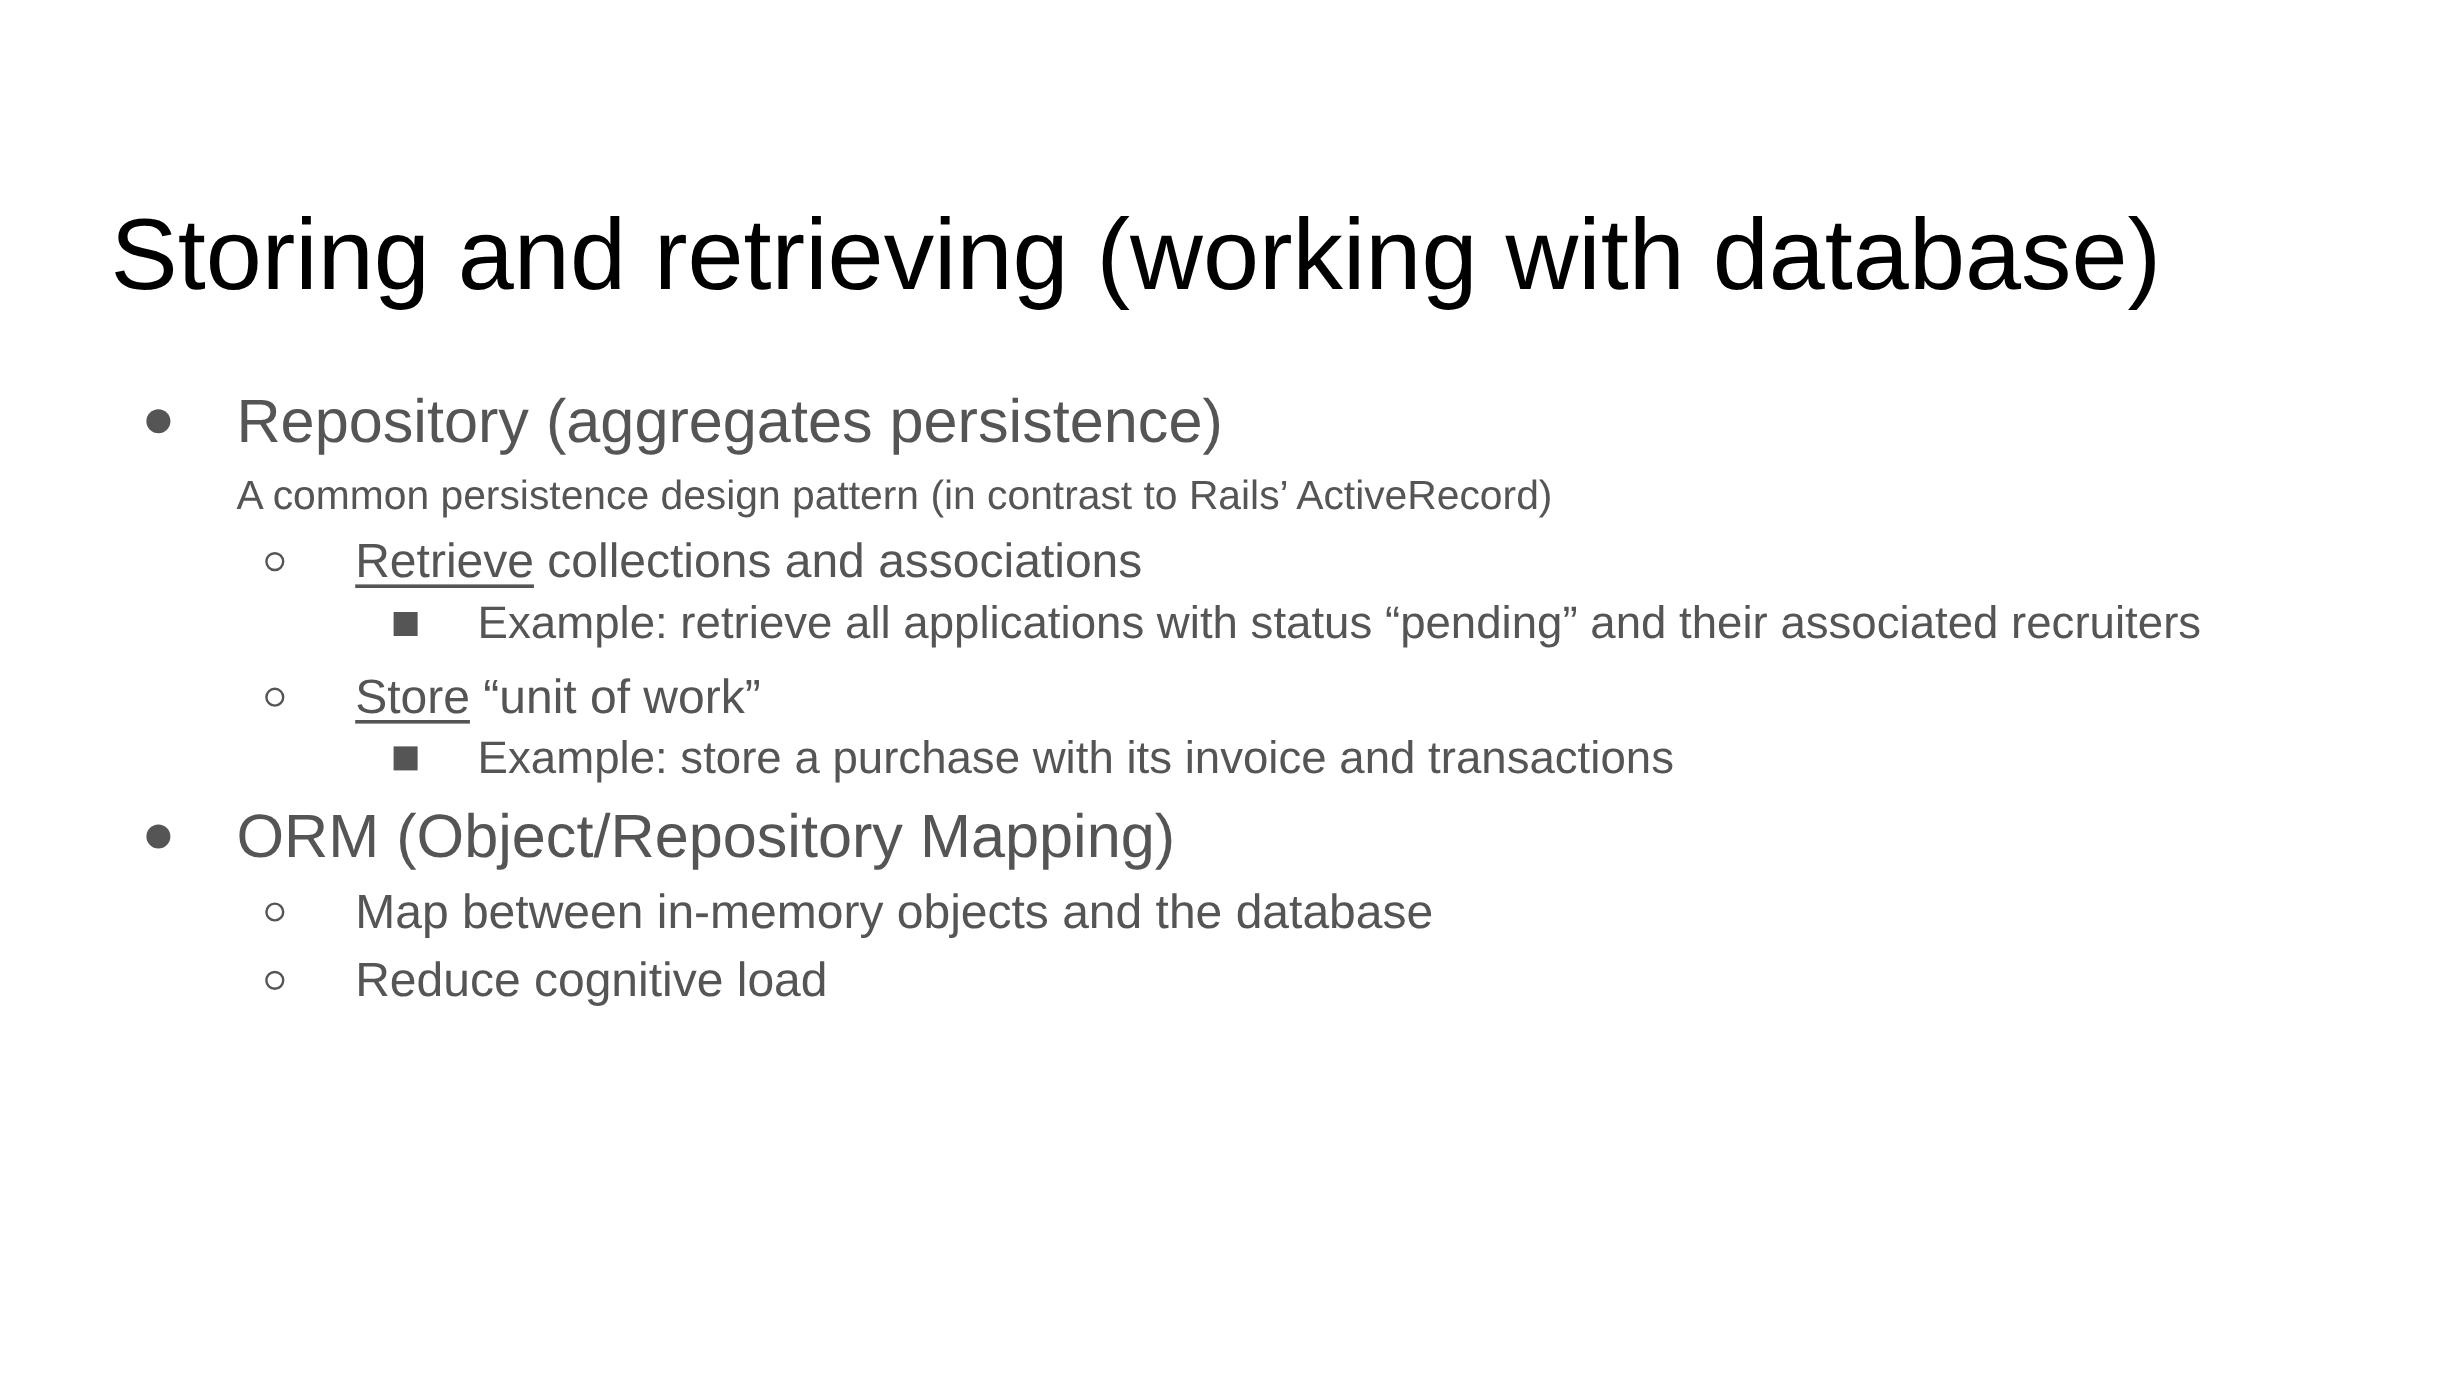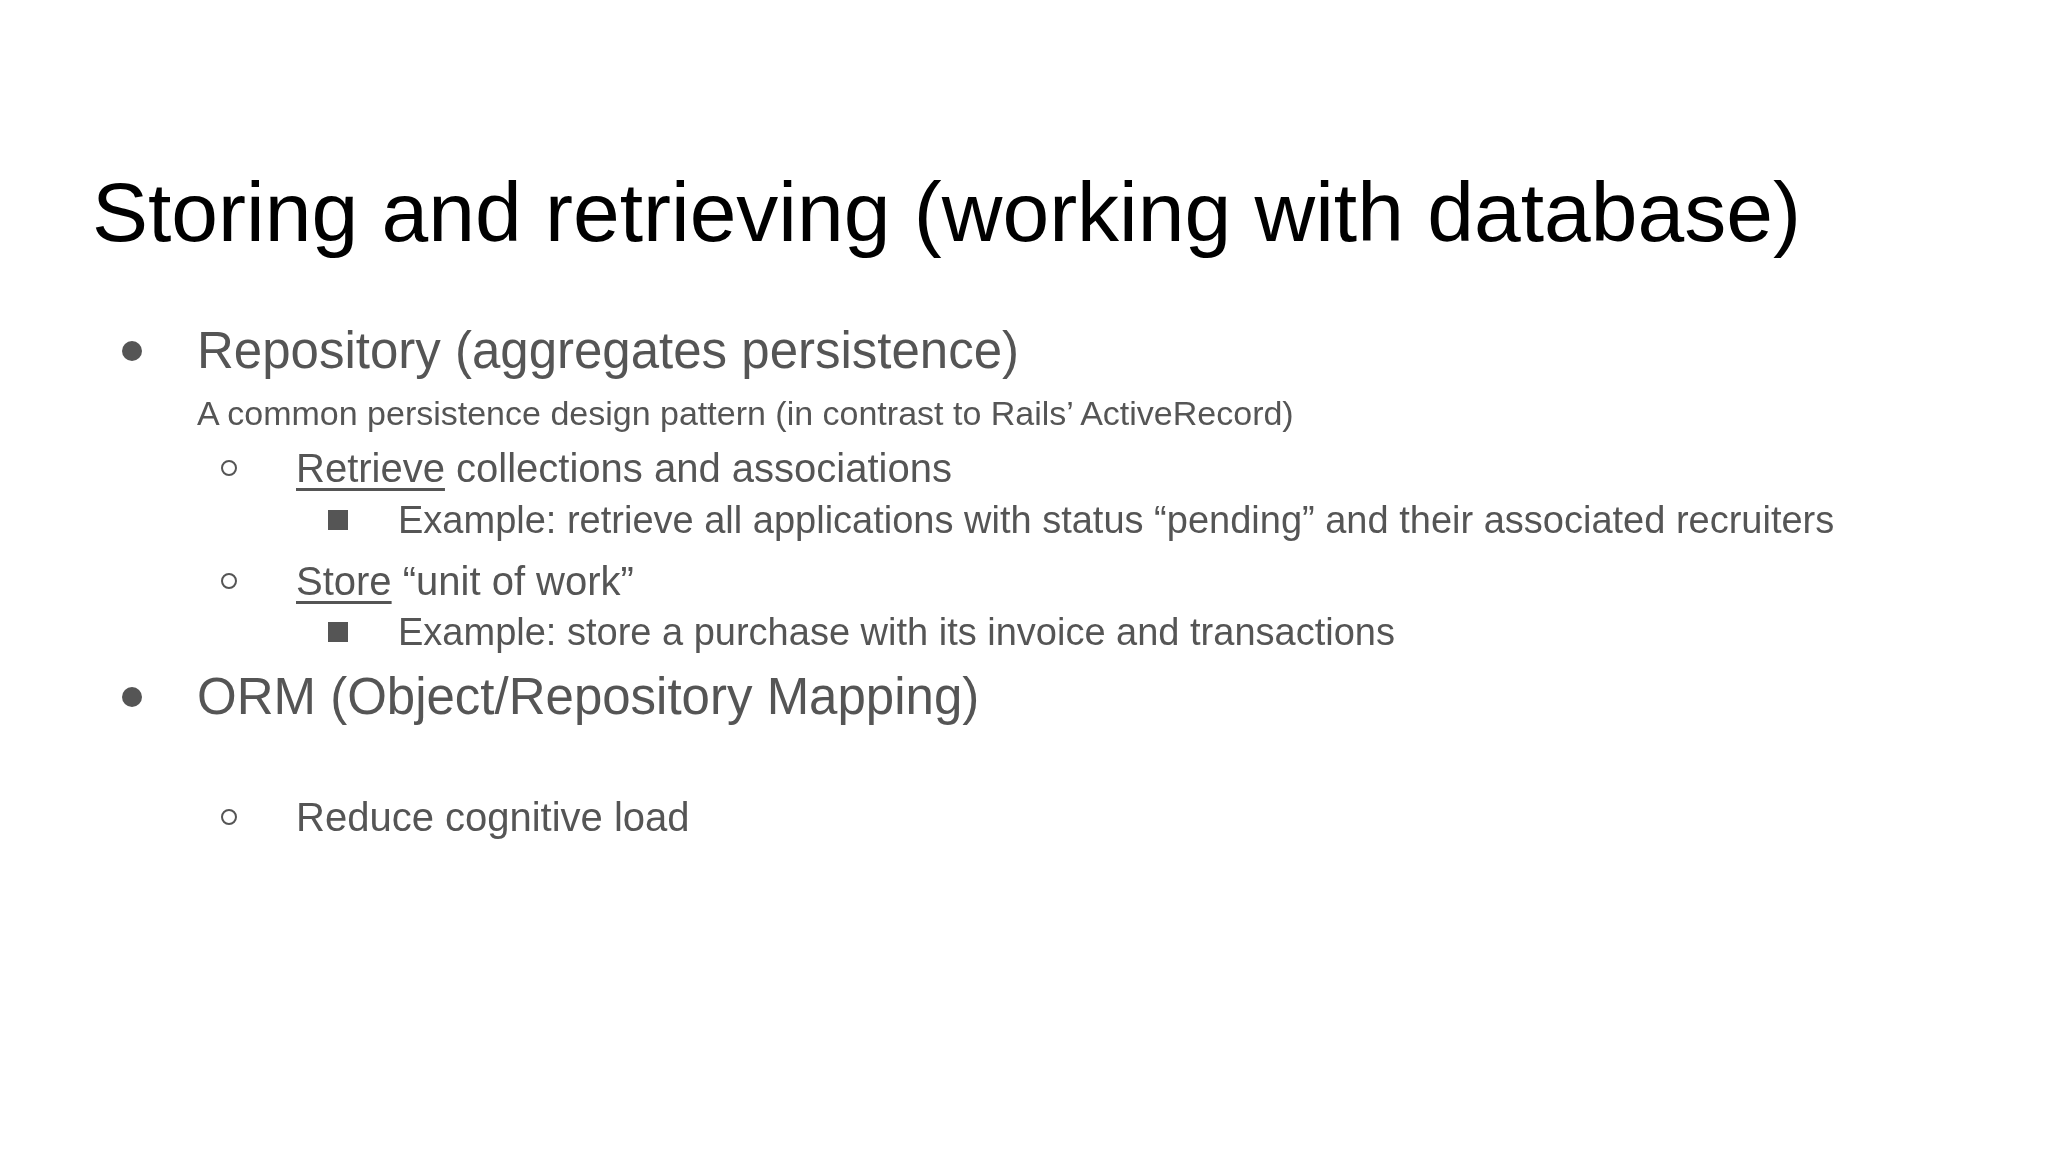--- a/index.html
+++ b/index.html
@@ -113,19 +113,23 @@
   <div class="row lvl3" style="top:573px">
     <span class="marker square"></span>
     <span class="txt">Example: store a purchase with its invoice and transactions</span>
   </div>
 
   <div class="row lvl1" style="top:630px">
     <span class="marker disc"></span>
     <span class="txt">ORM (Object/Repository Mapping)</span>
   </div>
 
+  <div class="row lvl2" style="top:700px">
+    <span class="marker circle"></span>
+    <span class="txt">Map between in-memory objects and the database</span>
+  </div>
 
   <div class="row lvl2" style="top:757px">
     <span class="marker circle"></span>
     <span class="txt">Reduce cognitive load</span>
   </div>
 
 </div>
 
 </body></html>

